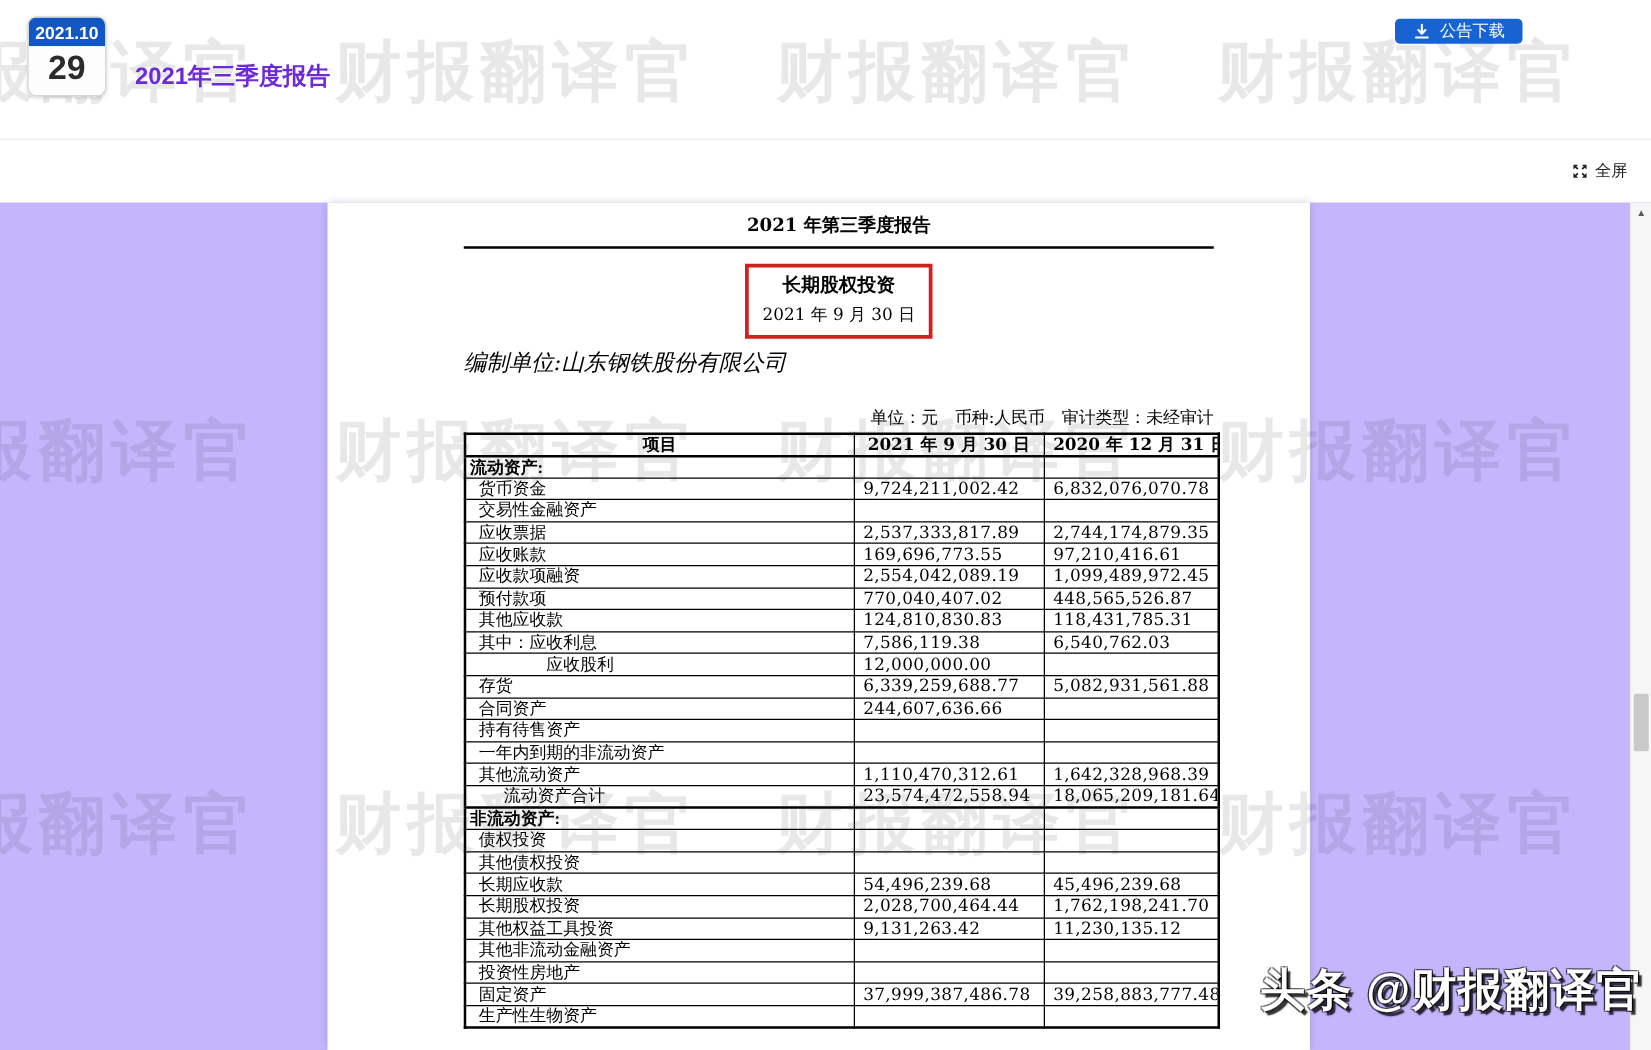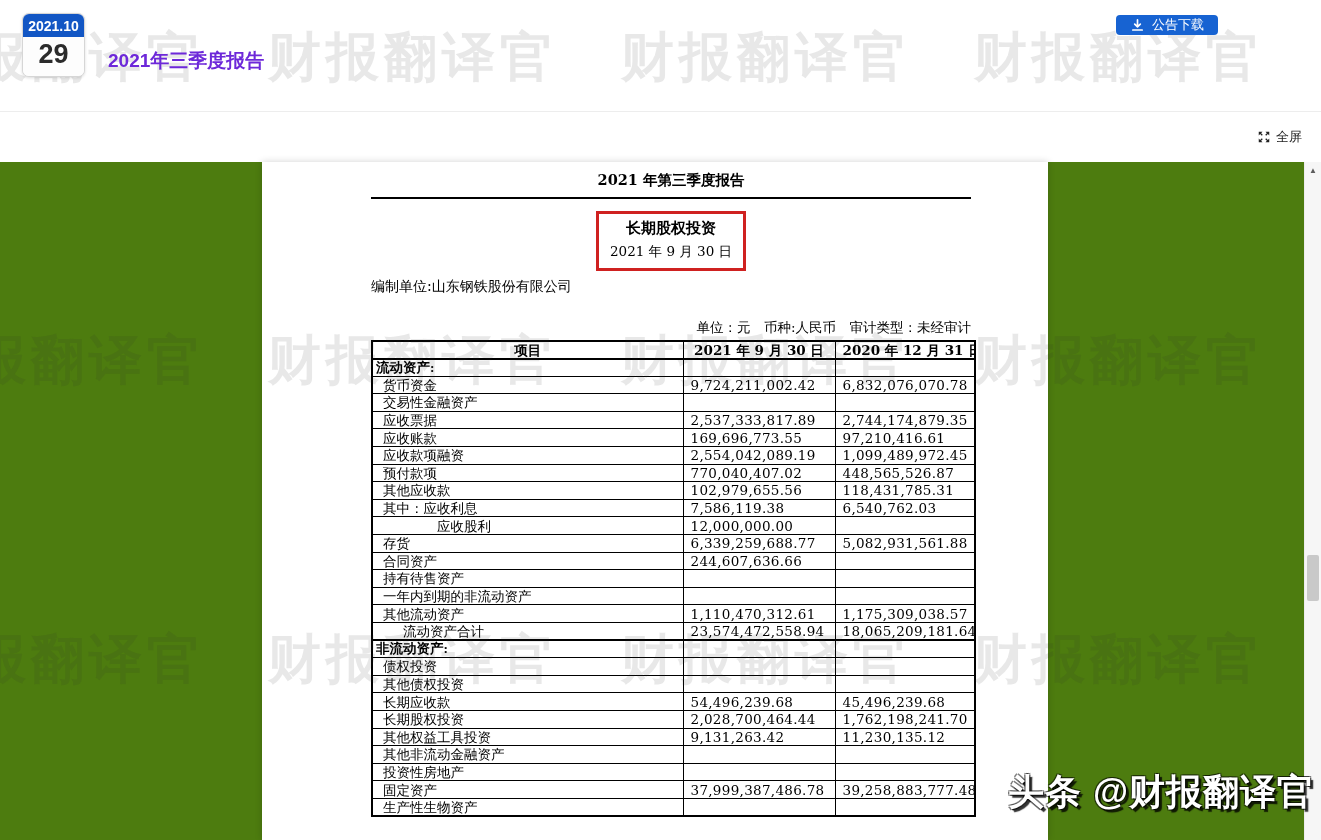--- a/index.html
+++ b/index.html
@@ -24,32 +24,32 @@
                   font-size:13px; display:flex; align-items:center; gap:7px; cursor:pointer;
                   z-index:10; font-family:"Liberation Sans",sans-serif; }
 
   
   .toolbar { position:absolute; left:0; top:113px; right:0; height:49px; background:#fff; }
   .fullscreen-btn { position:absolute; right:19px; top:15px; display:flex; align-items:center;
                     gap:5px; font-size:13px; color:#222; cursor:pointer; z-index:10;
                     background:none; border:none; font-family:"Liberation Sans",sans-serif; }
 
   
-  .viewer { position:absolute; left:0; top:162px; right:0; bottom:0; background:#4d7c0f; }
+  .viewer { position:absolute; left:0; top:162px; right:0; bottom:0; background:#c4b5fd; }
   .page { position:absolute; left:262px; top:0; width:786px; height:678px; background:#fff;
           box-shadow:0 0 7px rgba(0,0,0,0.18); overflow:hidden; }
   .doc-content { margin:0 77px 0 109px; color:#000;
                  font-family:"DejaVu Serif","Liberation Serif",serif; }
   .doc-title { padding-top:9px; text-align:center; font-size:14.5px; font-weight:bold;
                border-bottom:2px solid #000; padding-bottom:7px; }
   .red-box { width:150px; margin:12px auto 0; border:3px solid #cf2120; text-align:center;
              padding:5px 4px 7px; }
   .stmt-title { font-size:15px; font-weight:bold; }
   .stmt-date { font-size:13.5px; margin-top:5px; }
-  .prepared { margin-top:7px; font-size:14px; }
+  .prepared { margin-top:7px; font-size:18px;font-style:italic; }
   .unit-line { margin-top:23px; text-align:right; font-size:13.5px; }
 
   table.bs { margin-top:3px; width:100%; border-collapse:collapse; border:2px solid #000;
              font-size:13.5px; table-layout:fixed; }
   .bs th, .bs td { border:1px solid #000; height:17.6px; padding:0 7px; line-height:1.05;
                    overflow:hidden; white-space:nowrap; }
   .bs thead th { font-weight:bold; text-align:center; border-bottom:2px solid #000; }
   .bs td.label { text-align:left; padding-left:10px; }
   .bs td.val { letter-spacing:0.3px; }
   .bs tr.section td.label { font-weight:bold; padding-left:3px;font-family:Liberation Serif, serif; }
@@ -168,21 +168,21 @@
                 <td class="val">2,554,042,089.19</td>
                 <td class="val">1,099,489,972.45</td>
               </tr>
               <tr>
                 <td class="label">预付款项</td>
                 <td class="val">770,040,407.02</td>
                 <td class="val">448,565,526.87</td>
               </tr>
               <tr>
                 <td class="label">其他应收款</td>
-                <td class="val">102,979,655.56</td>
+                <td class="val">124,810,830.83</td>
                 <td class="val">118,431,785.31</td>
               </tr>
               <tr>
                 <td class="label">其中：应收利息</td>
                 <td class="val">7,586,119.38</td>
                 <td class="val">6,540,762.03</td>
               </tr>
               <tr>
                 <td class="label ind2">应收股利</td>
                 <td class="val">12,000,000.00</td>
@@ -204,21 +204,21 @@
                 <td class="val"></td>
               </tr>
               <tr>
                 <td class="label">一年内到期的非流动资产</td>
                 <td class="val"></td>
                 <td class="val"></td>
               </tr>
               <tr>
                 <td class="label">其他流动资产</td>
                 <td class="val">1,110,470,312.61</td>
-                <td class="val">1,175,309,038.57</td>
+                <td class="val">1,642,328,968.39</td>
               </tr>
               <tr>
                 <td class="label ind1">流动资产合计</td>
                 <td class="val">23,574,472,558.94</td>
                 <td class="val">18,065,209,181.64</td>
               </tr>
               <tr class="section">
                 <td class="label">非流动资产:</td>
                 <td class="val"></td>
                 <td class="val"></td>

